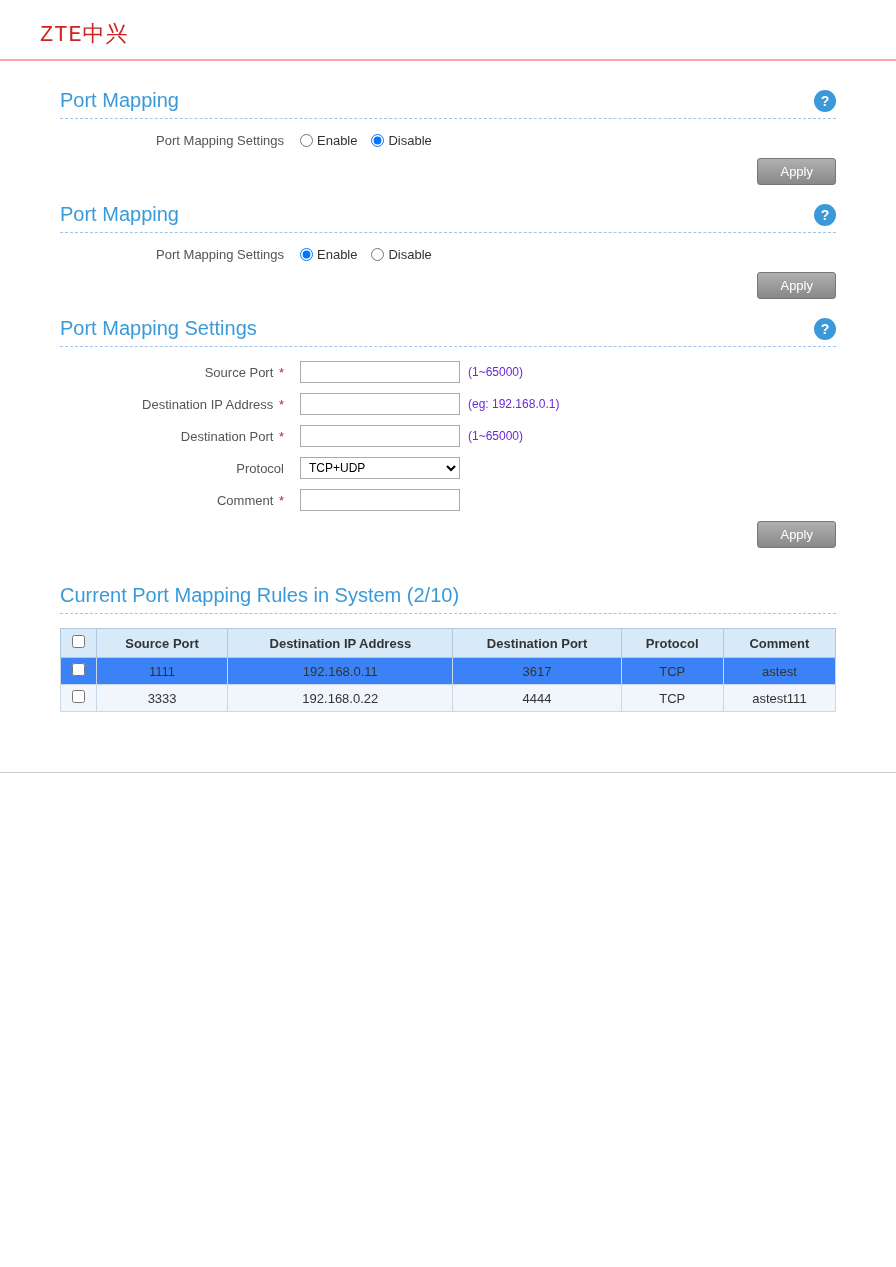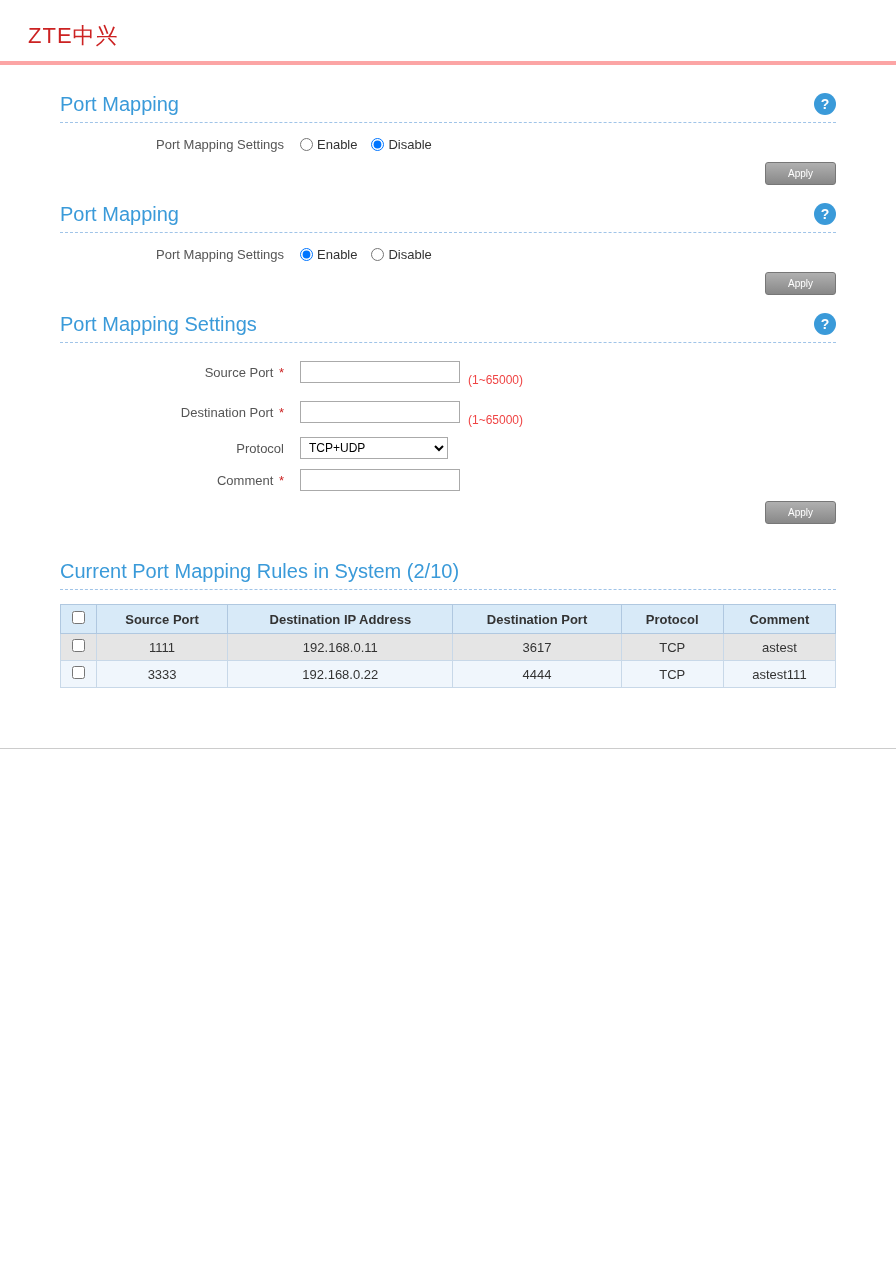--- a/index.html
+++ b/index.html
@@ -7,22 +7,23 @@
       font-family: Arial, sans-serif;
       font-size: 13px;
       color: #333;
       background: #fff;
       width: 896px;
       min-height: 1267px;
     }
 
     
     .header {
-      padding: 18px 60px 10px 28px;
-      border-bottom: 4px solid #fca5a5;
+      padding: 18px 60px 10px 40px;
+      border-bottom: 2px solid #fca5a5;
+      font-family: Liberation Mono, monospace;
     }
     .logo-text {
       font-size: 28px;
       font-weight: bold;
       color: #1a4fa0;
       letter-spacing: 1px;
     }
     .logo-text span {
       color: #cc2222;
       font-size: 22px;
@@ -35,21 +36,21 @@
     }
 
     
     .section {
       margin-top: 18px;
       margin-bottom: 10px;
     }
 
     .section-header {
       display: flex;
-      align-items: flex-start;
+      align-items: flex-end;
       justify-content: space-between;
       border-bottom: 1px dashed #a0c4e8;
       padding-bottom: 6px;
       margin-bottom: 14px;
     }
 
     .section-title {
       font-size: 20px;
       color: #3a9ad9;
       font-weight: normal;
@@ -115,47 +116,46 @@
       justify-content: flex-end;
       margin-top: 10px;
       margin-bottom: 10px;
     }
 
     .apply-btn, .delete-btn {
       background: linear-gradient(to bottom, #b0b0b0, #888);
       color: #fff;
       border: 1px solid #777;
       padding: 5px 22px;
-      font-size: 10px;
+      font-size: 13px;
       cursor: pointer;
       border-radius: 3px;
     }
 
     
     .text-input {
       border: 1px solid #aaa;
       padding: 3px 5px;
       font-size: 12px;
       width: 160px;
       height: 22px;
     }
 
     .hint-text {
       margin-left: 8px;
-      color: #ef4444;
+      color: #6d28d9;
       font-size: 12px;
-      margin-top: 16px;
     }
 
     
     .protocol-select {
       border: 1px solid #aaa;
       padding: 2px 4px;
       font-size: 12px;
-      width: 148px;
+      width: 160px;
       height: 22px;
       background: #fff;
     }
 
     
     .table-section {
       margin-top: 36px;
     }
 
     .rules-table {
@@ -173,21 +173,21 @@
       font-weight: bold;
       color: #333;
     }
 
     .rules-table td {
       border: 1px solid #c8d8e8;
       padding: 5px 10px;
       text-align: center;
       font-size: 13px;
       color: #333;
-      background: #e5e5e5;
+      background: #3b82f6;
     }
 
     .rules-table tr:nth-child(even) td {
       background: #f0f6fc;
     }
 
     .rules-table .checkbox-col {
       width: 36px;
     }
 
@@ -264,20 +264,27 @@
     </div>
 
     <div class="form-row">
       <div class="form-label">
         <span>Source Port</span><span class="required"> *</span>
       </div>
       <input type="text" class="text-input" style="">
       <span class="hint-text">(1~65000)</span>
     </div>
 
+    <div class="form-row">
+      <div class="form-label">
+        <span>Destination IP Address</span><span class="required"> *</span>
+      </div>
+      <input type="text" class="text-input" style="">
+      <span class="hint-text">(eg: 192.168.0.1)</span>
+    </div>
 
     <div class="form-row">
       <div class="form-label">
         <span>Destination Port</span><span class="required"> *</span>
       </div>
       <input type="text" class="text-input" style="">
       <span class="hint-text">(1~65000)</span>
     </div>
 
     <div class="form-row">

